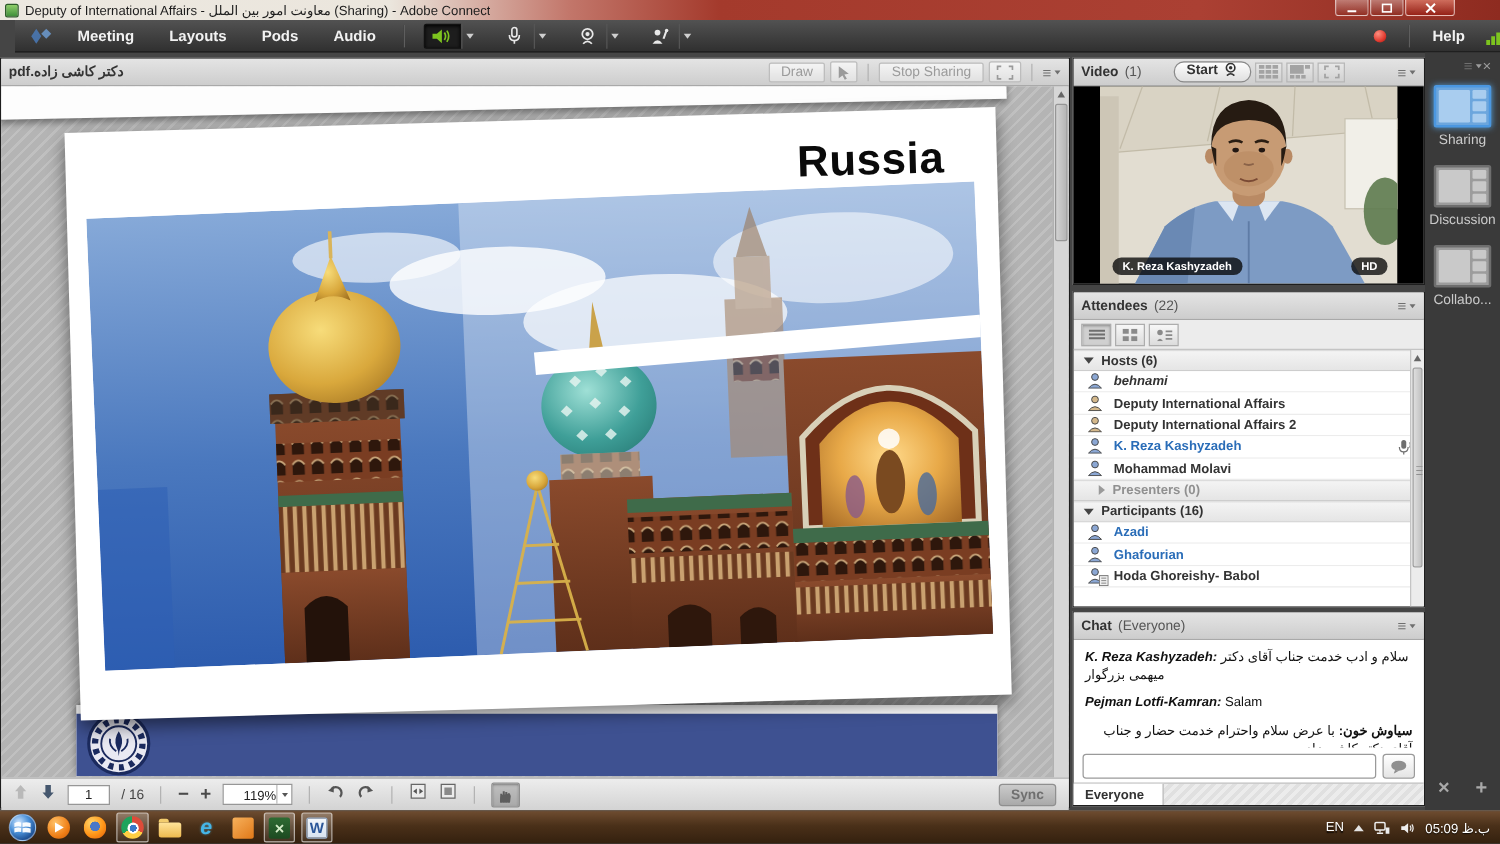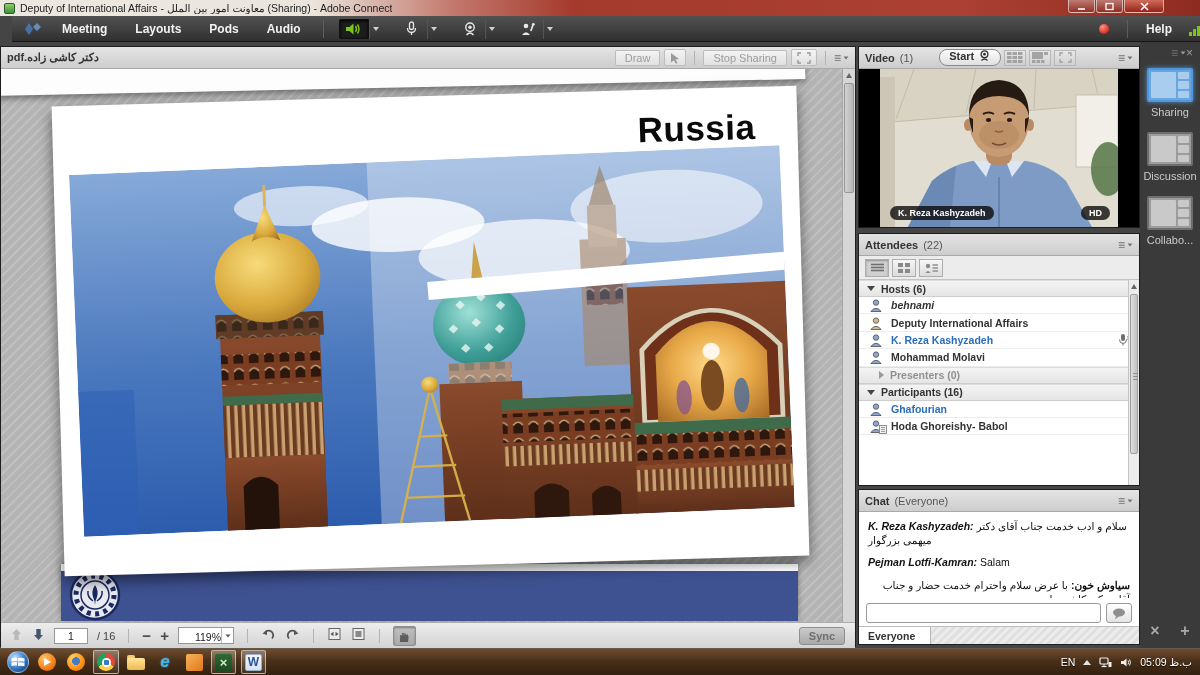--- a/index.html
+++ b/index.html
@@ -623,20 +623,27 @@
         </div>
         <div class="att-row">
           <span class="p-wrap"><svg width="14" height="13" viewBox="0 0 14 13">
               <circle cx="7" cy="3.6" r="2.7" fill="#d4b88b" stroke="#4a4a4a" stroke-width="0.8"></circle>
               <path d="M1.8,12.5 Q7,6.2 12.2,12.5 Z" fill="#d4b88b" stroke="#4a4a4a" stroke-width="0.8"></path>
             </svg></span>
           <span class="aname" style="color: rgb(51, 51, 51);">Deputy International Affairs</span>
         </div>
         <div class="att-row">
           <span class="p-wrap"><svg width="14" height="13" viewBox="0 0 14 13">
+              <circle cx="7" cy="3.6" r="2.7" fill="#d4b88b" stroke="#4a4a4a" stroke-width="0.8"></circle>
+              <path d="M1.8,12.5 Q7,6.2 12.2,12.5 Z" fill="#d4b88b" stroke="#4a4a4a" stroke-width="0.8"></path>
+            </svg></span>
+          <span class="aname" style="color: rgb(51, 51, 51);">Deputy International Affairs 2</span>
+        </div>
+        <div class="att-row">
+          <span class="p-wrap"><svg width="14" height="13" viewBox="0 0 14 13">
               <circle cx="7" cy="3.6" r="2.7" fill="#8ba7d4" stroke="#4a4a4a" stroke-width="0.8"></circle>
               <path d="M1.8,12.5 Q7,6.2 12.2,12.5 Z" fill="#8ba7d4" stroke="#4a4a4a" stroke-width="0.8"></path>
             </svg></span>
           <span class="aname" style="color: rgb(42, 109, 184);">K. Reza Kashyzadeh</span>
           <svg class="mic-ico" width="13" height="13" viewBox="0 0 13 13">
             <rect x="3" y="1" width="4" height="7" rx="2" fill="#6f6f6f"></rect>
             <path d="M1.5,6.5 Q1.5,10.5 5,10.5 Q8.5,10.5 8.5,6.5" fill="none" stroke="#6f6f6f" stroke-width="1"></path>
             <line x1="5" y1="10.5" x2="5" y2="12.5" stroke="#6f6f6f" stroke-width="1"></line>
             <path d="M9.5,3 Q11,5 9.5,7 M11,2 Q13,5 11,8" stroke="#8a8a8a" fill="none" stroke-width="0.9"></path>
           </svg>
@@ -648,20 +655,27 @@
             </svg></span>
           <span class="aname" style="color: rgb(51, 51, 51);">Mohammad Molavi</span>
         </div>
         <div class="att-group dim">
           <span class="tri-right"></span>
           <span class="glabel">Presenters (0)</span>
         </div>
         <div class="att-group">
           <span class="tri-down"></span>
           <span class="glabel">Participants (16)</span>
+        </div>
+        <div class="att-row">
+          <span class="p-wrap"><svg width="14" height="13" viewBox="0 0 14 13">
+              <circle cx="7" cy="3.6" r="2.7" fill="#8ba7d4" stroke="#4a4a4a" stroke-width="0.8"></circle>
+              <path d="M1.8,12.5 Q7,6.2 12.2,12.5 Z" fill="#8ba7d4" stroke="#4a4a4a" stroke-width="0.8"></path>
+            </svg></span>
+          <span class="aname" style="color: rgb(42, 109, 184);">Azadi</span>
         </div>
         <div class="att-row">
           <span class="p-wrap"><svg width="14" height="13" viewBox="0 0 14 13">
               <circle cx="7" cy="3.6" r="2.7" fill="#8ba7d4" stroke="#4a4a4a" stroke-width="0.8"></circle>
               <path d="M1.8,12.5 Q7,6.2 12.2,12.5 Z" fill="#8ba7d4" stroke="#4a4a4a" stroke-width="0.8"></path>
             </svg></span>
           <span class="aname" style="color: rgb(42, 109, 184);">Ghafourian</span>
         </div>
         <div class="att-row">
           <span class="p-wrap"><svg width="14" height="13" viewBox="0 0 14 13">

